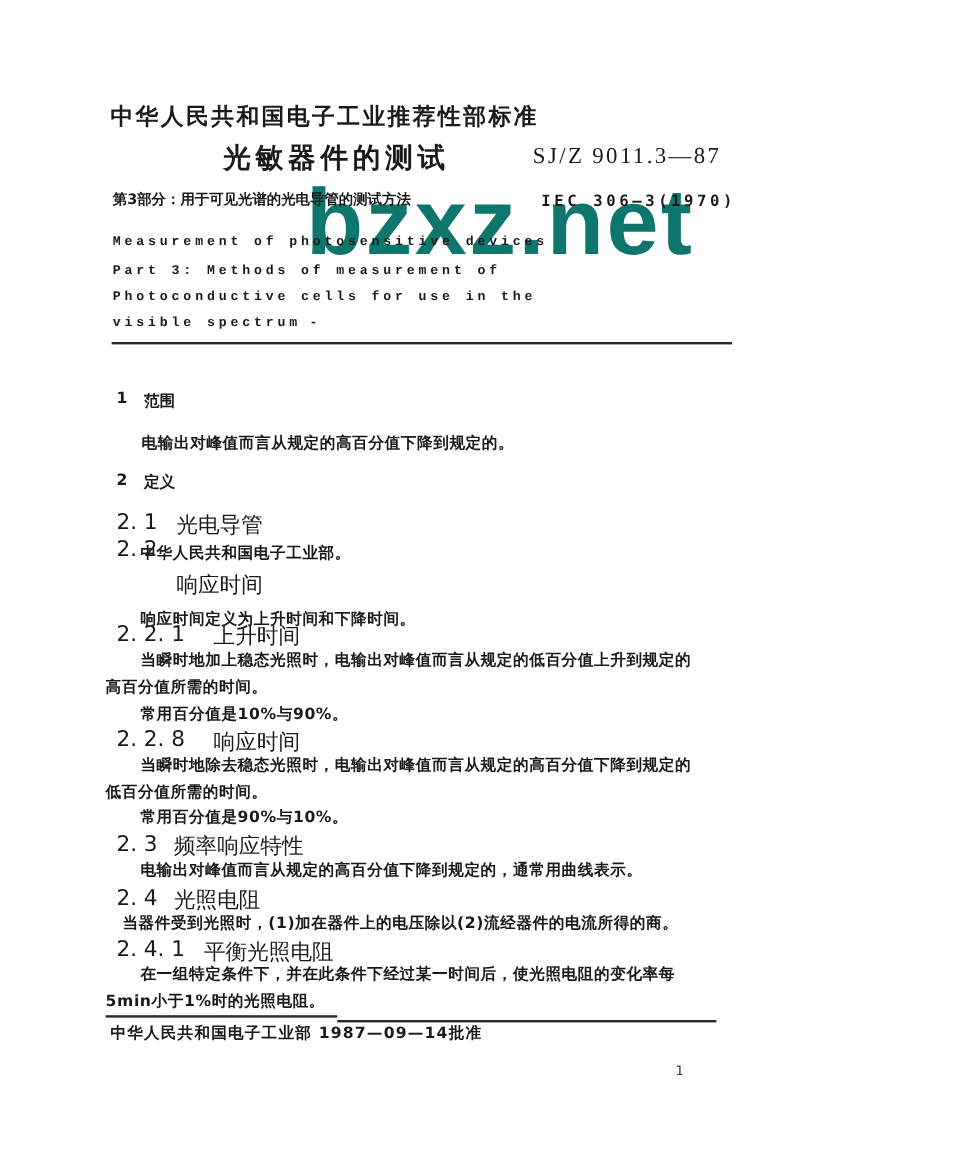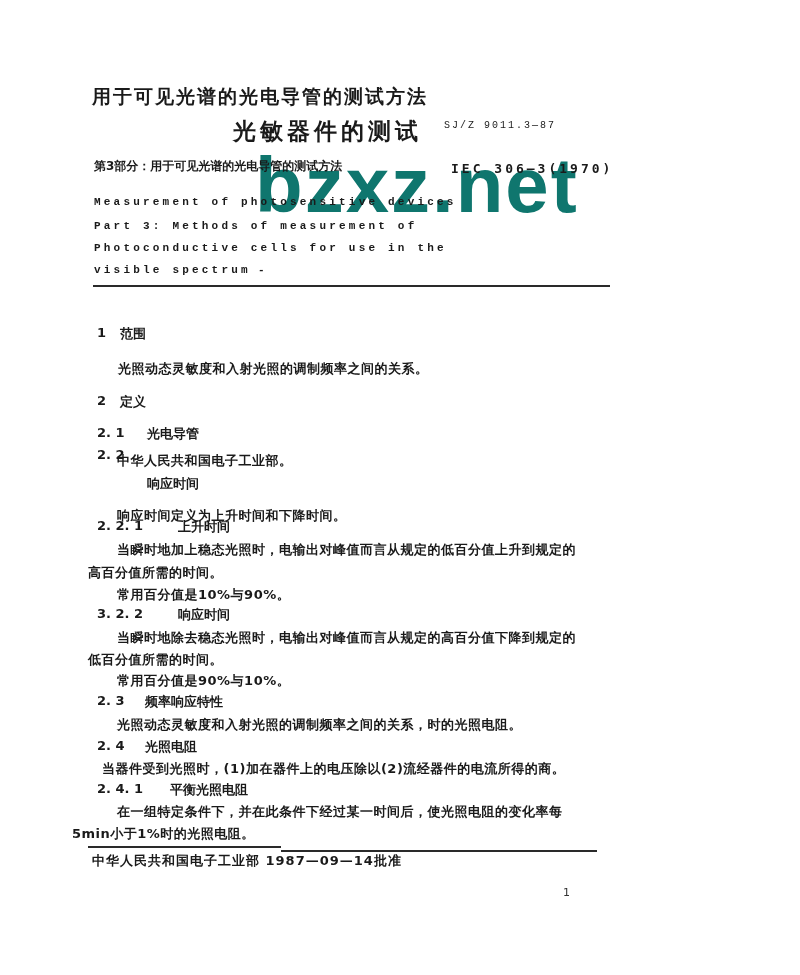--- a/index.html
+++ b/index.html
@@ -3,89 +3,89 @@
 <meta charset="utf-8">
 <style>
   html, body { margin:0; padding:0; background:#ffffff; }
   body { width:800px; height:975px; position:relative; overflow:hidden;
          font-family:"DejaVu Sans", sans-serif; color:#1a1a1a; }
   .abs { position:absolute; white-space:nowrap; }
   .watermark { position:absolute; left:255px; top:140px; font-family:"Liberation Sans", sans-serif;
                font-weight:bold; font-size:78px; color:#0f766e; letter-spacing:2px; z-index:0; }
   .content { position:relative; z-index:1; }
   .header-line1 { left:92px; top:84px; font-size:19px; font-weight:bold; letter-spacing:2px; }
-  .title { left:186px; top:116px; font-size:23px; font-weight:bold; letter-spacing:4px;margin-left:47px; }
-  .std-no { left:444px; top:120px; font-family:Liberation Mono, monospace; font-size:10px; letter-spacing:2px;text-align:right; }
+  .title { left:186px; top:116px; font-size:23px; font-weight:bold; letter-spacing:4px; }
+  .std-no { left:444px; top:120px; font-family:Liberation Serif, serif; font-size:19px; letter-spacing:2px;text-align:right; }
   .part-zh { left:94px; top:158px; font-size:12px; font-weight:bold; }
   .iec { left:451px; top:161px; font-family:"DejaVu Sans Mono", monospace; font-size:13px; font-weight:bold; letter-spacing:3px; }
   .en { left:94px; font-family:"Liberation Mono", monospace; font-size:11px; font-weight:bold; letter-spacing:3.2px;margin-top:16px; }
   .rule { position:absolute; height:2px; background:#2a2a2a; }
   .h1 { font-size:13px; font-weight:bold; }
   .p { font-size:13px; font-weight:bold; letter-spacing:0.5px; }
-  .h2 { font-size:13px; font-weight:bold; }
+  .h2 { font-size:18px; font-weight:normal; }
   .footer { left:92px; top:852px; font-size:13px; font-weight:bold; letter-spacing:1px; }
   .page-no { left:563px; top:886px; font-size:11px; color:#333; }
 </style>
 </head>
 <body>
 
 <div class="watermark">bzxz.net</div>
 
 <div class="content">
-  <div class="abs header-line1">用于可见光谱的光电导管的测试方法</div>
+  <div class="abs header-line1">中华人民共和国电子工业推荐性部标准</div>
   <div class="abs title">光敏器件的测试</div>
   <div class="abs std-no">SJ/Z 9011.3—87</div>
   <div class="abs part-zh">第3部分：用于可见光谱的光电导管的测试方法</div>
   <div class="abs iec">IEC 306—3(1970)</div>
   <div class="abs en" style="top:180px">Measurement of photosensitive devices</div>
   <div class="abs en" style="top:204px">Part 3: Methods of measurement of</div>
   <div class="abs en" style="top:226px">Photoconductive cells for use in the</div>
   <div class="abs en" style="top:248px">visible spectrum</div>
   <div class="abs en" style="top:248px;left:258px">-</div>
 
   <div class="rule" style="left:93px;top:285px;width:517px"></div>
 
   <div class="abs h1" style="left:97px;top:325px">1</div>
   <div class="abs h1" style="left:120px;top:325px">范围</div>
-  <div class="abs p" style="left:118px;top:360px">光照动态灵敏度和入射光照的调制频率之间的关系。</div>
+  <div class="abs p" style="left:118px;top:360px">电输出对峰值而言从规定的高百分值下降到规定的。</div>
 
   <div class="abs h1" style="left:97px;top:393px">2</div>
   <div class="abs h1" style="left:120px;top:393px">定义</div>
 
   <div class="abs h2" style="left:97px;top:425px">2. 1</div>
   <div class="abs h2" style="left:147px;top:425px">光电导管</div>
   <div class="abs p" style="left:117px;top:452px">中华人民共和国电子工业部。</div>
 
   <div class="abs h2" style="left:97px;top:447px">2. 2</div>
   <div class="abs h2" style="left:147px;top:475px">响应时间</div>
   <div class="abs p" style="left:117px;top:507px">响应时间定义为上升时间和下降时间。</div>
 
   <div class="abs h2" style="left:97px;top:518px">2. 2. 1</div>
   <div class="abs h2" style="left:178px;top:518px">上升时间</div>
   <div class="abs p" style="left:117px;top:541px">当瞬时地加上稳态光照时，电输出对峰值而言从规定的低百分值上升到规定的</div>
   <div class="abs p" style="left:88px;top:564px">高百分值所需的时间。</div>
   <div class="abs p" style="left:117px;top:586px">常用百分值是10%与90%。</div>
 
-  <div class="abs h2" style="left:97px;top:606px">3. 2. 2</div>
+  <div class="abs h2" style="left:97px;top:606px">2. 2. 8</div>
   <div class="abs h2" style="left:178px;top:606px">响应时间</div>
   <div class="abs p" style="left:117px;top:629px">当瞬时地除去稳态光照时，电输出对峰值而言从规定的高百分值下降到规定的</div>
   <div class="abs p" style="left:88px;top:651px">低百分值所需的时间。</div>
   <div class="abs p" style="left:117px;top:672px">常用百分值是90%与10%。</div>
 
   <div class="abs h2" style="left:97px;top:693px">2. 3</div>
   <div class="abs h2" style="left:145px;top:693px">频率响应特性</div>
-  <div class="abs p" style="left:117px;top:716px">光照动态灵敏度和入射光照的调制频率之间的关系，时的光照电阻。</div>
+  <div class="abs p" style="left:117px;top:716px">电输出对峰值而言从规定的高百分值下降到规定的，通常用曲线表示。</div>
 
   <div class="abs h2" style="left:97px;top:738px">2. 4</div>
   <div class="abs h2" style="left:145px;top:738px">光照电阻</div>
   <div class="abs p" style="left:102px;top:760px">当器件受到光照时，(1)加在器件上的电压除以(2)流经器件的电流所得的商。</div>
 
   <div class="abs h2" style="left:97px;top:781px">2. 4. 1</div>
   <div class="abs h2" style="left:170px;top:781px">平衡光照电阻</div>
   <div class="abs p" style="left:117px;top:803px">在一组特定条件下，并在此条件下经过某一时间后，使光照电阻的变化率每</div>
-  <div class="abs p" style="left:72px;top:825px">5min小于1%时的光照电阻。</div>
+  <div class="abs p" style="left:88px;top:825px">5min小于1%时的光照电阻。</div>
 
   <div class="rule" style="left:88px;top:846px;width:193px;height:1.5px"></div>
   <div class="rule" style="left:281px;top:850px;width:316px;height:1.5px"></div>
   <div class="abs footer">中华人民共和国电子工业部 1987—09—14批准</div>
 
   <div class="abs page-no">1</div>
 </div>
 
 </body></html>

